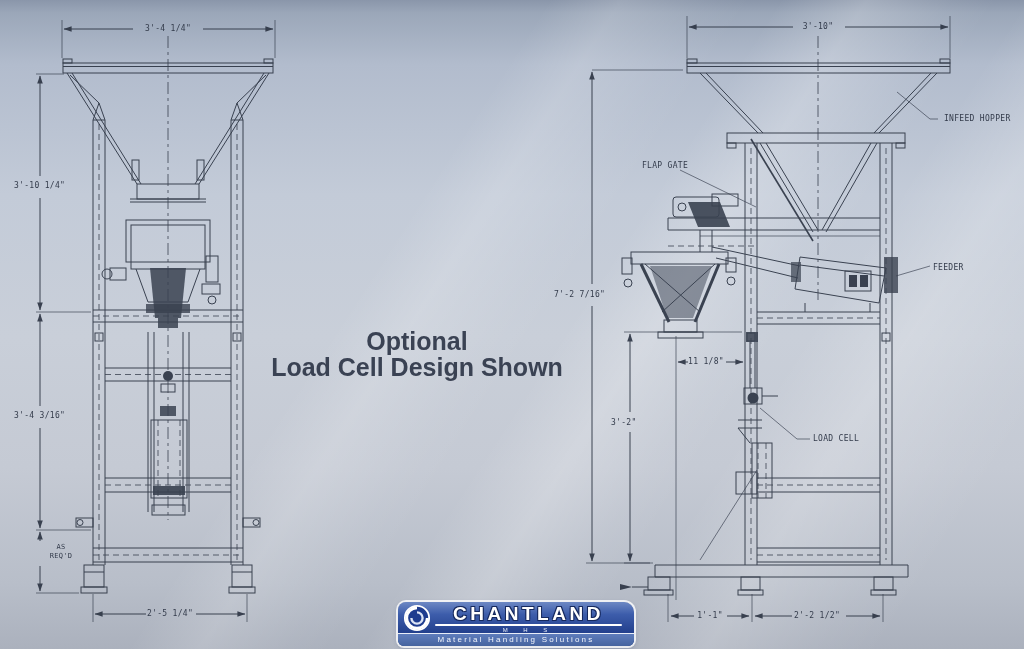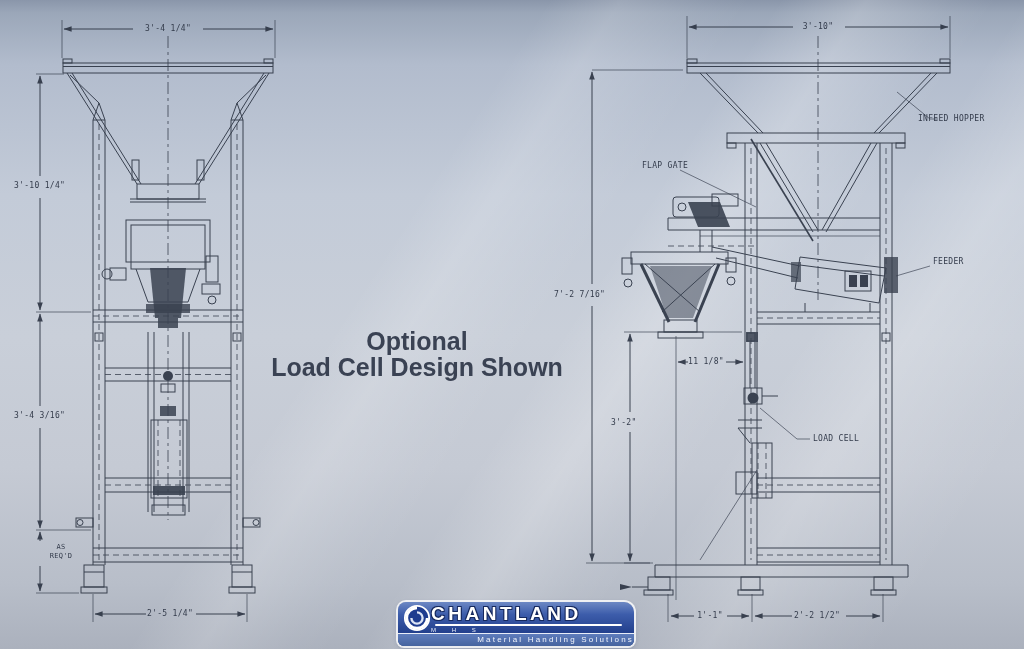--- a/index.html
+++ b/index.html
@@ -22,29 +22,29 @@
   .t7{font-size:7px;line-height:7px;padding-left:42px;}
   .caption{position:absolute;left:417px;top:328px;transform:translateX(-50%);text-align:center;
     font-family:"Liberation Sans",sans-serif;font-weight:600;font-size:25px;line-height:26px;
     color:var(--caption,#3a4253);white-space:nowrap;}
   .logo{position:absolute;left:398px;top:602px;width:236px;height:44px;border-radius:8px 10px 6px 6px;
     background:linear-gradient(180deg,#6d88c4 0%,#3d5dab 28%,var(--brand,#24418e) 68%,#1d3a85 100%);
     box-shadow:0 0 0 2px rgba(255,255,255,.8),0 2px 5px rgba(40,60,110,.35);
     display:flex;flex-direction:column;overflow:hidden;}
   .logo-row{flex:1;display:flex;align-items:center;padding:1px 8px 0 5px;}
   .logo-emblem{width:28px;height:28px;flex:0 0 28px;}
-  .logo-main{flex:1;text-align:left;}
+  .logo-main{flex:1;text-align:center;}
   .logo-brand{font-family:"Liberation Sans",sans-serif;font-weight:bold;font-size:19px;line-height:19px;
     letter-spacing:3.5px;color:#fff;
     text-shadow:1px 1px 0 #16295e,-1px 1px 0 #16295e,1px -1px 0 #16295e,-1px -1px 0 #16295e;}
   .logo-rule{height:2px;background:#fff;margin:1px 4px 1px 4px;border-radius:1px;}
   .logo-mhs{font-family:"Liberation Sans",sans-serif;font-size:6px;line-height:6px;letter-spacing:7px;color:#e8edf8;}
   .logo-tagline{height:12px;background:linear-gradient(180deg,var(--brandLight,#5e7cbc),#46649f);
     border-top:1px solid #e8edf8;color:#f2f5fc;font-family:"Liberation Sans",sans-serif;font-size:8px;
-    letter-spacing:2.2px;text-align:right;line-height:12px;white-space:nowrap;}
+    letter-spacing:2.2px;text-align:center;line-height:12px;white-space:nowrap;}
 </style>
 </head>
 <body>
 
 <div id="canvas">
   <div class="stripes"></div>
 
   <svg class="linework" width="1024" height="649" viewBox="0 0 1024 649">
     <defs>
       <marker id="ar" viewBox="0 0 10 10" refX="9.5" refY="5" markerWidth="10" markerHeight="8" orient="auto">
@@ -242,23 +242,23 @@
   <span class="t t7" style="left:40px;top:553px">REQ'D</span>
   <span class="t" style="left:170px;top:610px">2'-5 1/4"</span>
 
   <span class="t" style="left:818px;top:23px">3'-10"</span>
   <span class="tl" style="left:554px;top:291px">7'-2 7/16"</span>
   <span class="t" style="left:706px;top:358px">11 1/8"</span>
   <span class="tl" style="left:611px;top:419px">3'-2"</span>
   <span class="t" style="left:710px;top:612px">1'-1"</span>
   <span class="t" style="left:817px;top:612px">2'-2 1/2"</span>
 
-  <span class="tl" style="left:918px;top:115px">INFEED HOPPER</span>
+  <span class="tl" style="left:944px;top:115px">INFEED HOPPER</span>
   <span class="tl" style="left:642px;top:162px">FLAP GATE</span>
-  <span class="tl" style="left:933px;top:258px">FEEDER</span>
+  <span class="tl" style="left:933px;top:264px">FEEDER</span>
   <span class="tl" style="left:813px;top:435px">LOAD CELL</span>
 
   <div class="caption">
     <div>Optional</div>
     <div>Load Cell Design Shown</div>
   </div>
 
   <div class="logo">
     <div class="logo-row">
       <div class="logo-emblem">

